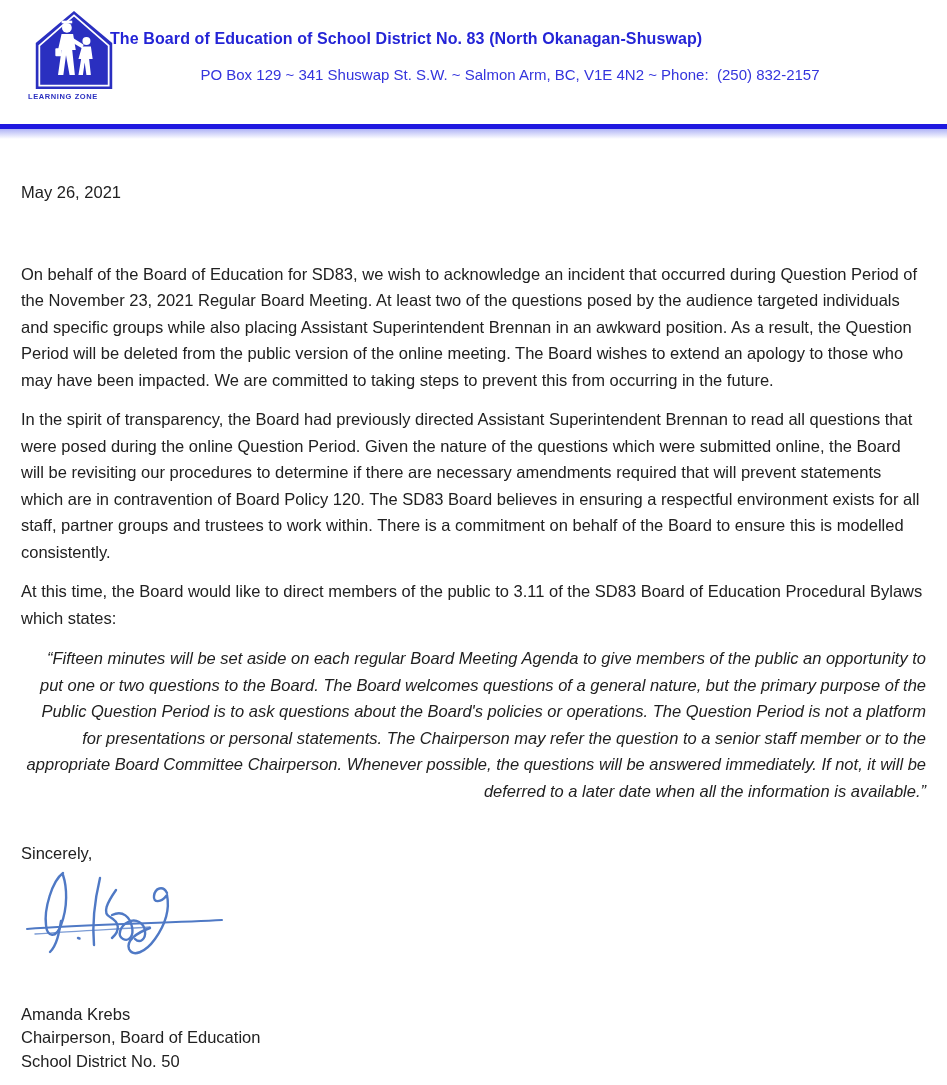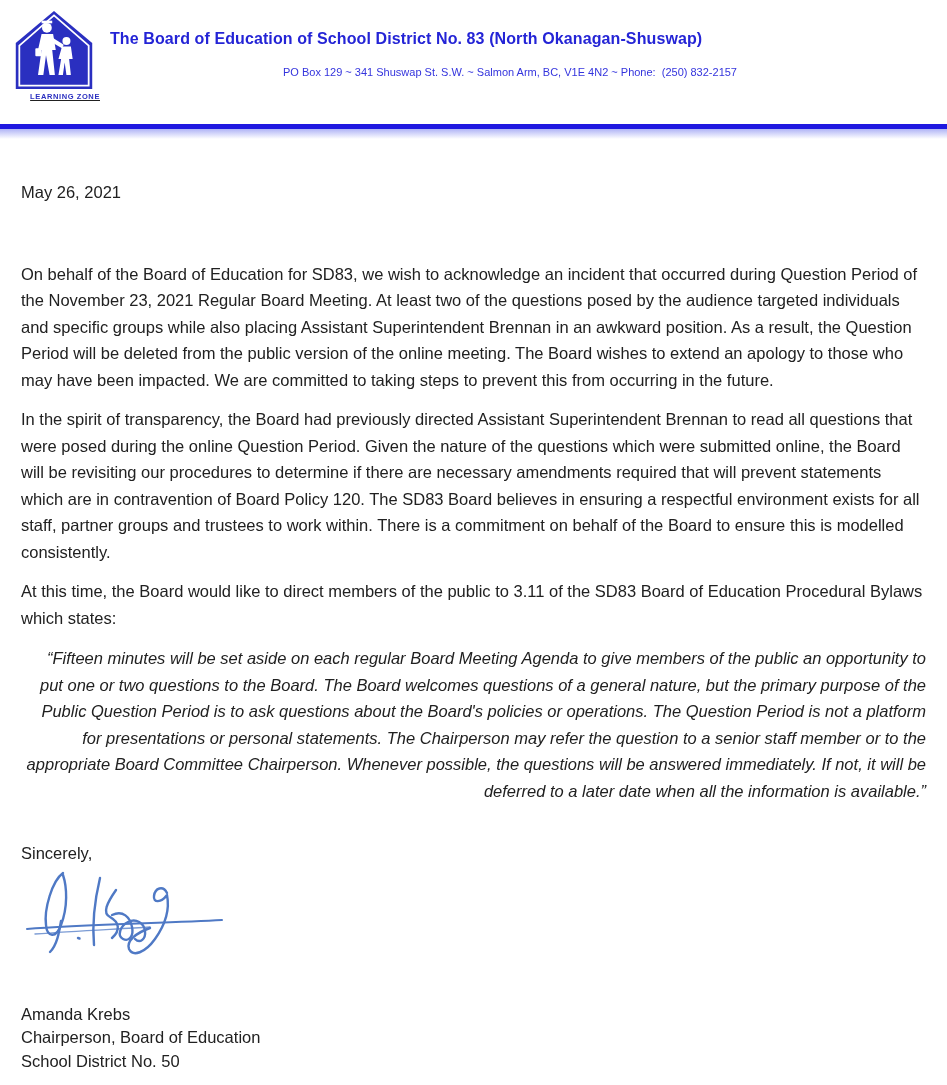--- a/index.html
+++ b/index.html
@@ -9,25 +9,24 @@
     height: 1085px;
     background: #ffffff;
     overflow: hidden;
     font-family: "Liberation Sans", sans-serif;
     color: #212121;
   }
 
   
   .logo-block {
     position: absolute;
-    left: 8px;
+    left: 28px;
     top: 9px;
     width: 92px;
-    text-align: right;
-    text-decoration: underline;
+    text-align: left;
   }
   .logo-sign { display: block; margin: 0 auto; }
   .logo-caption {
     margin-top: 1px;
     font-size: 7.5px;
     font-weight: bold;
     letter-spacing: 0.6px;
     color: #2a2fc0;
     white-space: nowrap;
   }
@@ -40,21 +39,21 @@
     font-weight: bold;
     color: #2424d6;
     letter-spacing: 0.1px;
   }
   .address-line {
     position: absolute;
     left: 110px;
     top: 66px;
     width: 800px;
     text-align: center;
-    font-size: 11px;
+    font-size: 15px;
     color: #3434dd;
   }
   .header-rule {
     position: absolute;
     left: 0; right: 0;
     top: 124px;
     height: 5px;
     background: #1f18e0;
   }
   .header-rule-fade {

